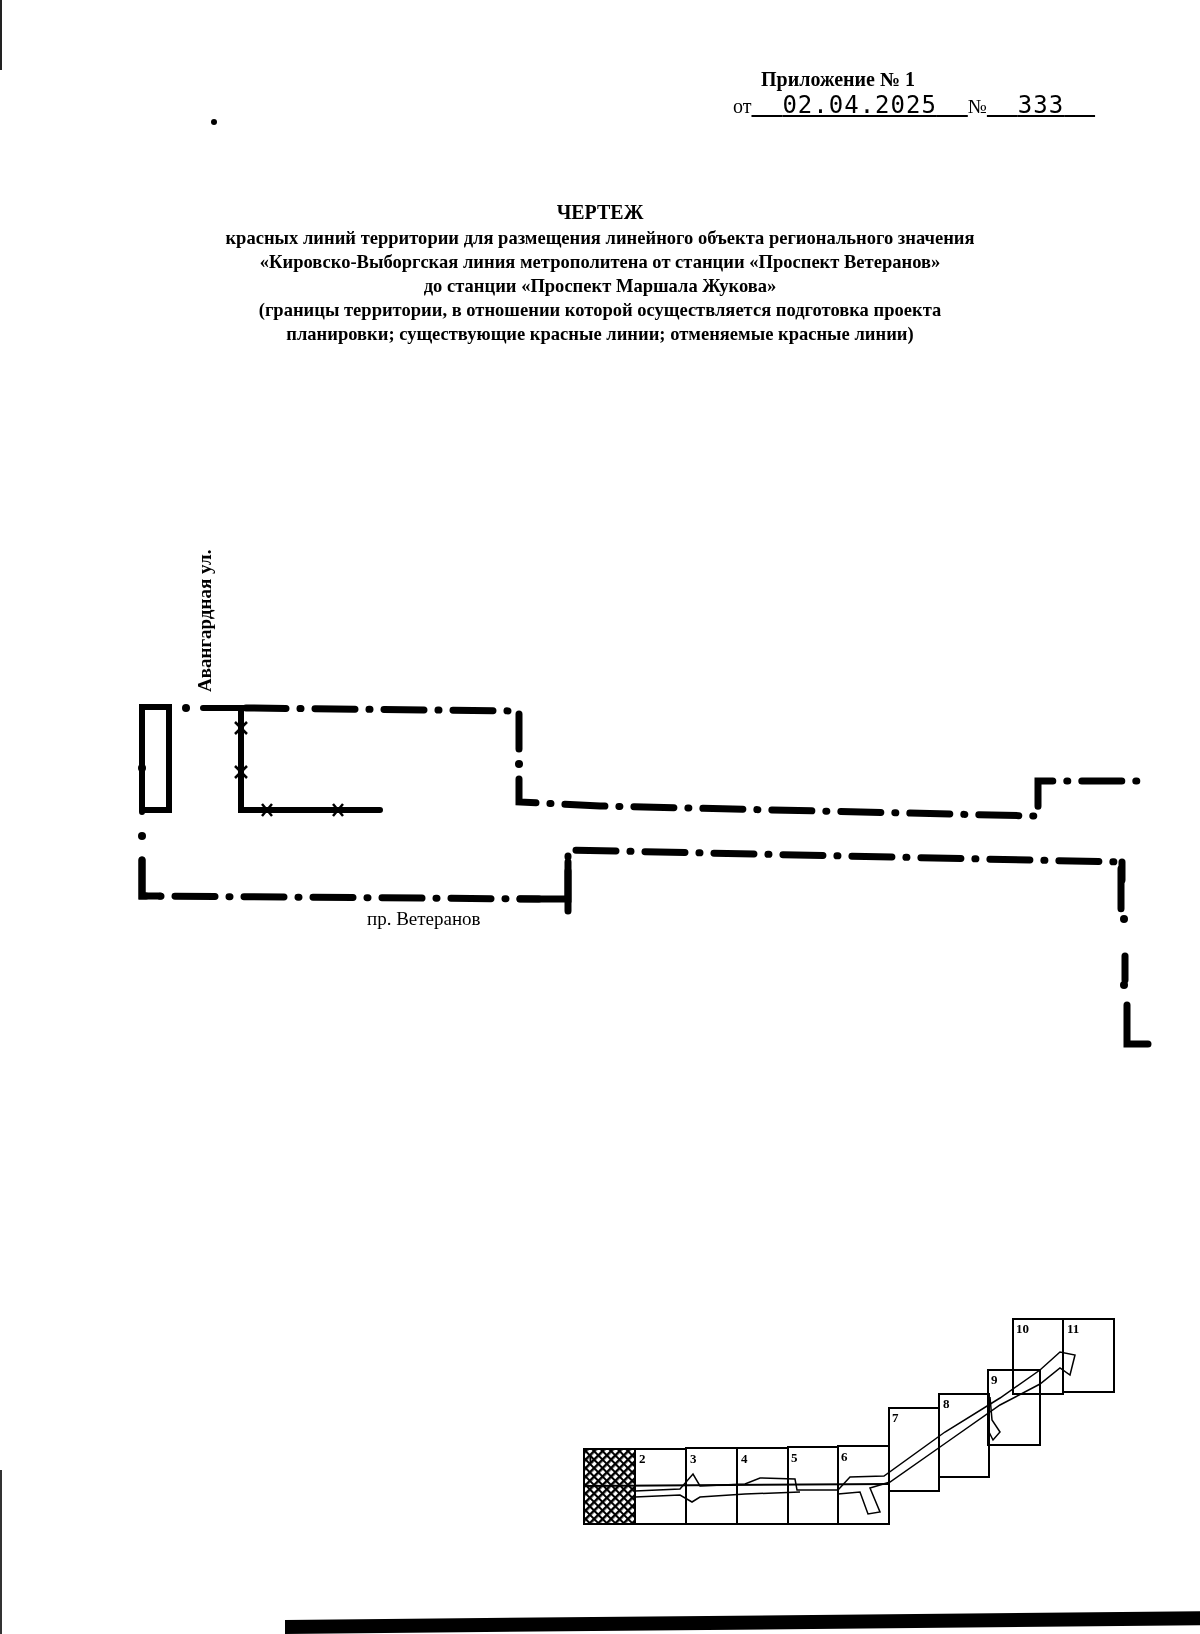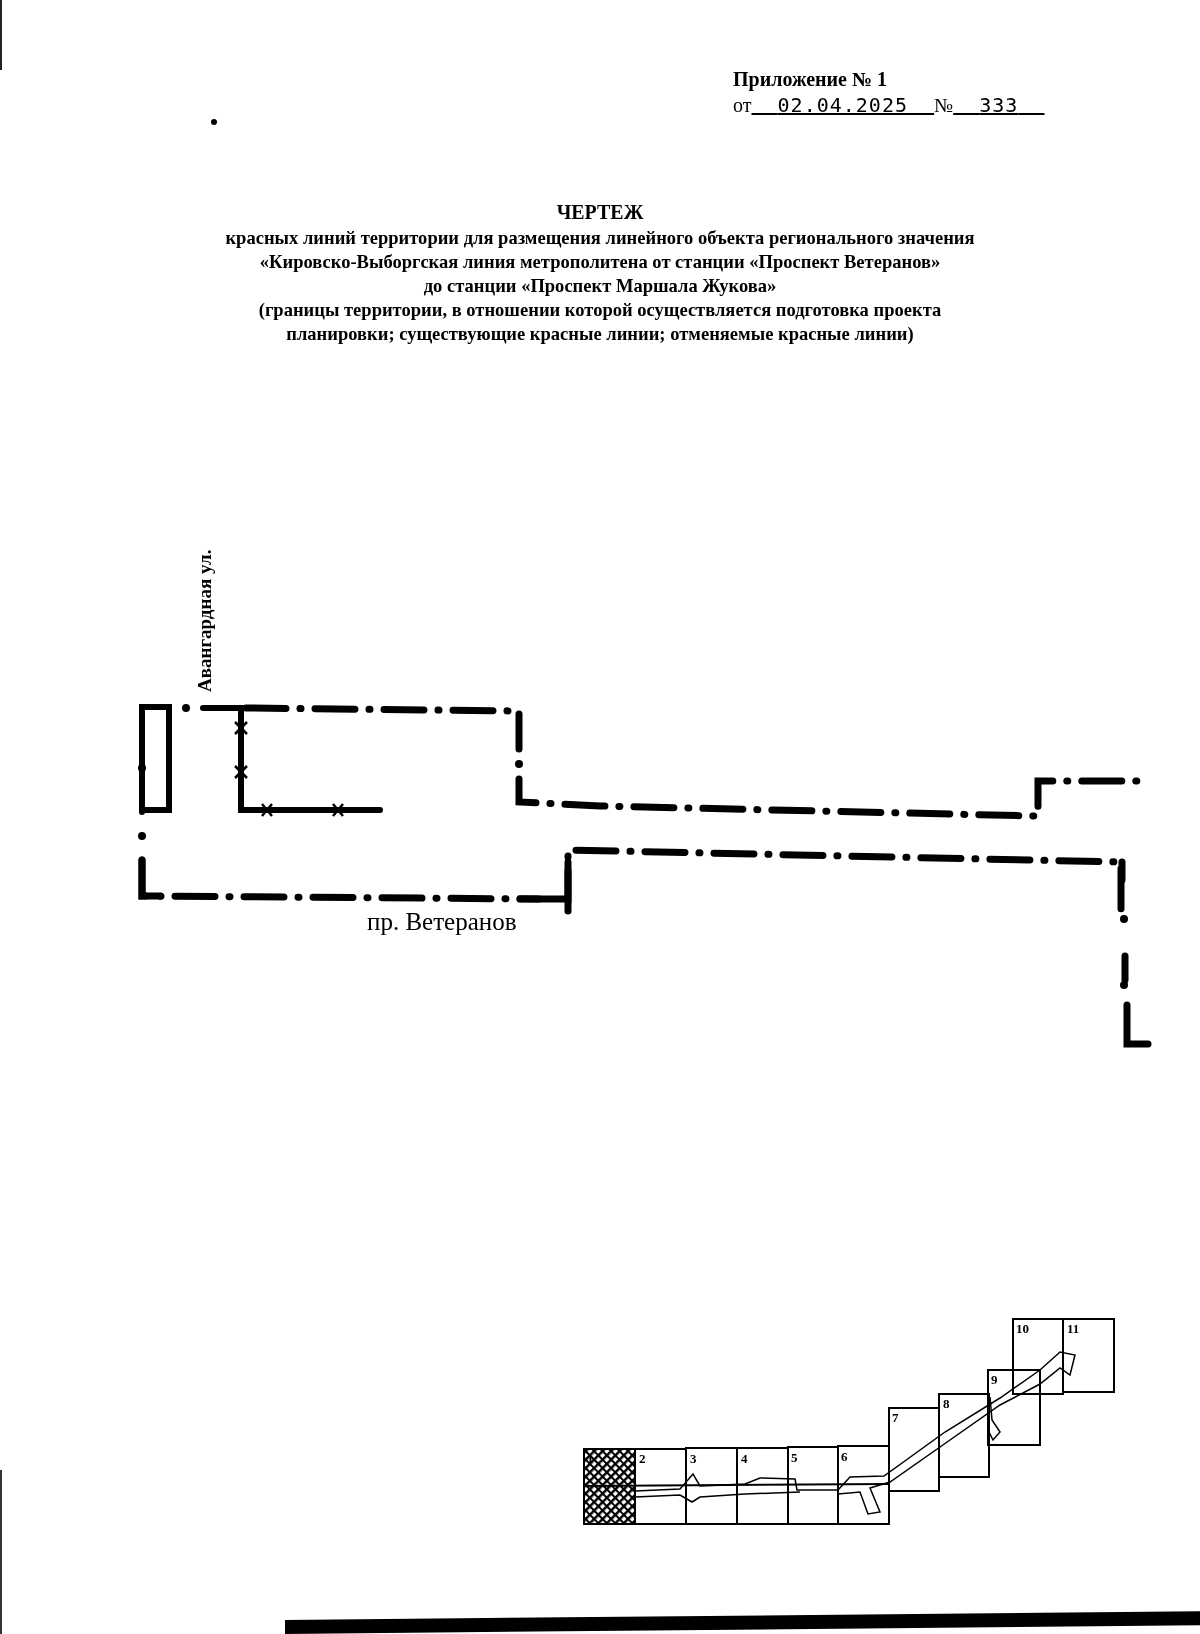--- a/index.html
+++ b/index.html
@@ -2,27 +2,27 @@
 <html><head>
 <meta charset="utf-8">
 <style>
   html, body { margin: 0; padding: 0; background: #ffffff; }
   body { width: 1200px; height: 1634px; position: relative; overflow: hidden; font-family: "Liberation Serif", "DejaVu Serif", serif; color: #000; }
   .scan-edge-left { position: absolute; left: 0; top: 0; width: 2px; height: 70px; background: #222; }
   .scan-edge-left2 { position: absolute; left: 0; top: 1470px; width: 2px; height: 164px; background: #333; }
   .speck { position: absolute; left: 211px; top: 119px; width: 6px; height: 6px; border-radius: 50%; background: #000; }
   .appendix { position: absolute; left: 733px; top: 66px; font-size: 20px; line-height: 26px; }
   .appendix .line { white-space: nowrap; }
-  .appendix .bold { font-weight: bold; }
-  .appendix .mono { font-family: "DejaVu Sans Mono", "Liberation Mono", monospace; font-size: 20px; letter-spacing: 1px; text-decoration: underline; }
+  .appendix .bold { font-weight: bold; margin-left: 28px; }
+  .appendix .mono { font-family: "DejaVu Sans Mono", "Liberation Mono", monospace; font-size: 24px; letter-spacing: 1px; text-decoration: underline; }
   .title-block { position: absolute; left: 100px; top: 200px; width: 1000px; text-align: center; font-weight: bold; font-size: 19.5px; line-height: 24px; transform: scaleX(0.95); transform-origin: center top; }
   .title-block .heading { font-size: 21px; margin-bottom: 2px; }
   svg.drawing { position: absolute; left: 0; top: 0; }
   .street-v { position: absolute; left: 194px; top: 692px; transform: rotate(-90deg); transform-origin: left top; font-size: 19px; white-space: nowrap; font-weight: bold; }
-  .street-h { position: absolute; left: 367px; top: 908px; font-size: 25px; white-space: nowrap; }
+  .street-h { position: absolute; left: 367px; top: 908px; font-size: 19px; white-space: nowrap; }
   .scan-bottom { position: absolute; left: 285px; top: 1620px; width: 920px; height: 14px; background: #000; transform: skewY(-0.55deg); transform-origin: left bottom; }
 </style>
 </head>
 <body>
 
 <div class="scan-edge-left"></div>
 <div class="scan-edge-left2"></div>
 <div class="speck"></div>
 
 <div class="appendix">

